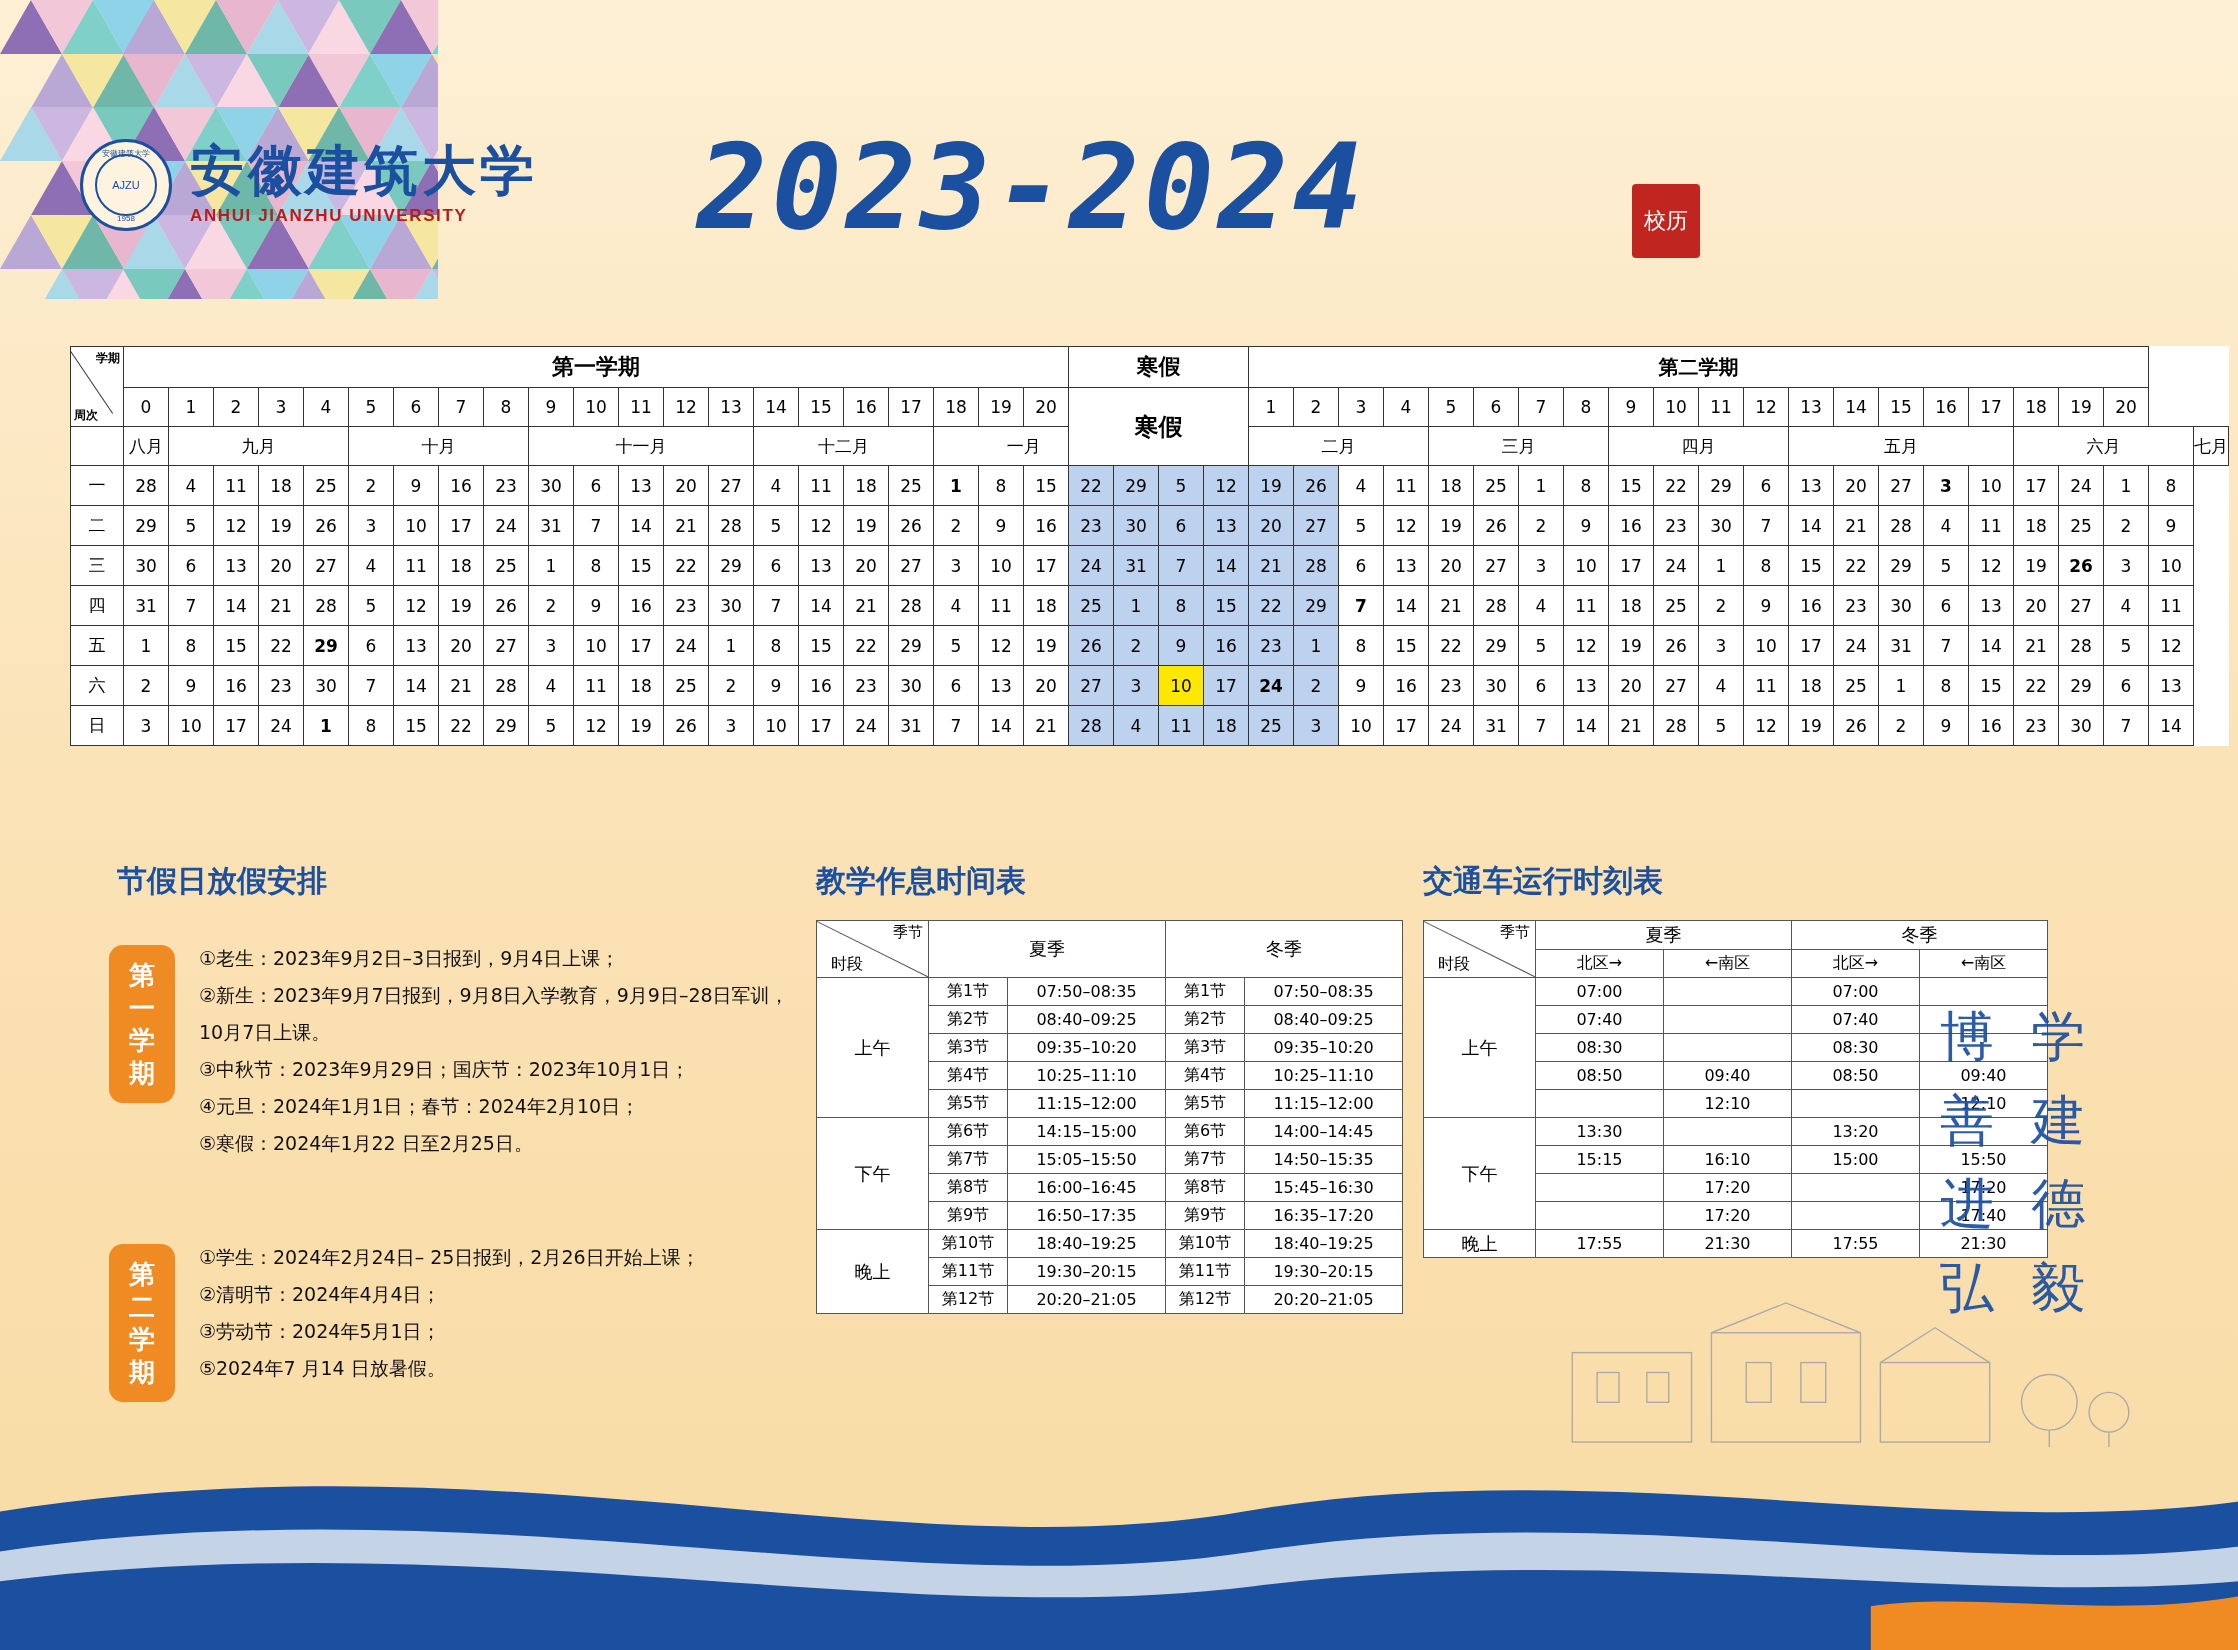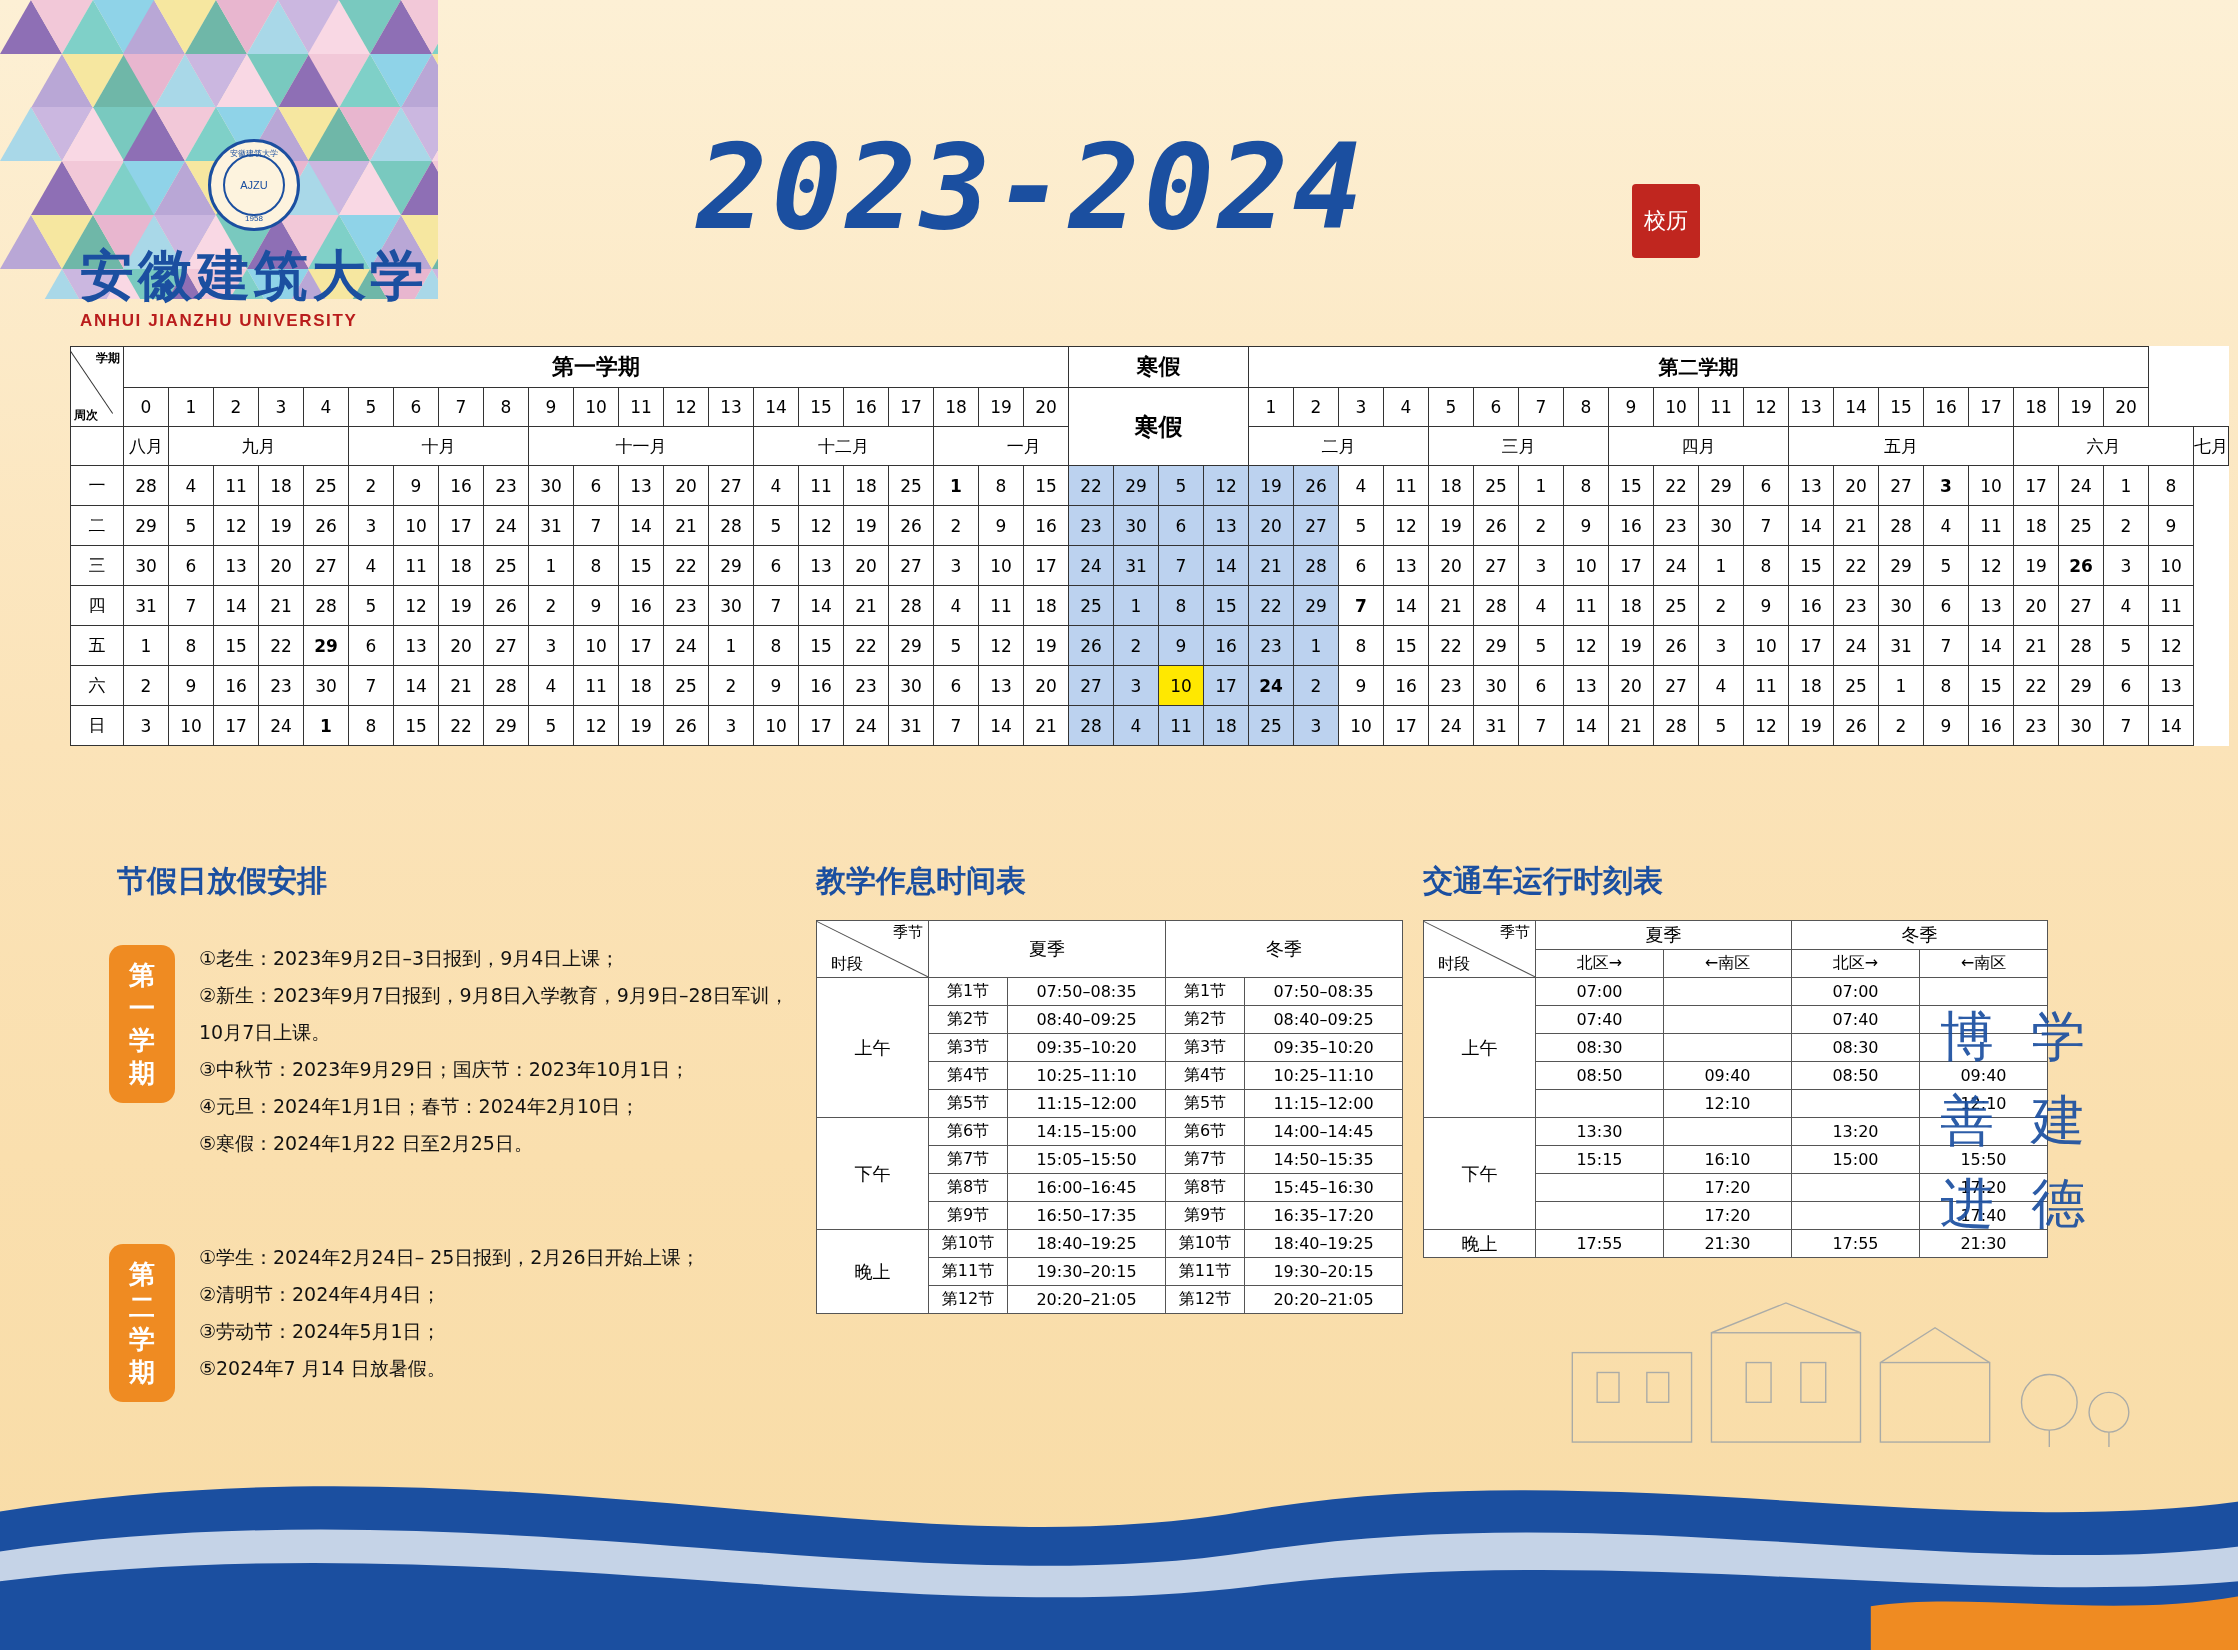--- a/index.html
+++ b/index.html
@@ -5,21 +5,21 @@
   html, body { margin:0; padding:0; }
   body {
     width:2239px; height:1651px; position:relative; overflow:hidden;
     font-family:"Liberation Sans", sans-serif;
     background: linear-gradient(180deg,#fdf0d5 0%, #fbe3b8 45%, #fadfae 70%, #f8dca6 100%);
   }
   
   .tri-block { position:absolute; left:0; top:0; width:438px; height:299px; overflow:hidden; }
   .tri { position:absolute; width:0; height:0; }
   
-  .logo-wrap { position:absolute; left:80px; top:139px; display:flex; align-items:center; gap:18px;flex-direction:column; }
+  .logo-wrap { position:absolute; left:80px; top:139px; display:flex; align-items:center; gap:18px; }
   .seal { width:86px; height:86px; border-radius:50%; border:3px solid #1b4fa0; display:flex;
           align-items:center; justify-content:center; background:#fdf3de; position:relative; }
   .seal .inner { width:58px; height:58px; border-radius:50%; border:2px solid #1b4fa0; display:flex;
                  align-items:center; justify-content:center; font-size:11px; color:#1b4fa0; }
   .seal .tiny-top { position:absolute; top:6px; left:0; width:100%; text-align:center; font-size:8px; color:#1b4fa0;}
   .seal .tiny-bot { position:absolute; bottom:5px; left:0; width:100%; text-align:center; font-size:8px; color:#1b4fa0;}
   .uni-cn { font-size:54px; font-weight:bold; color:#1b4fa0; letter-spacing:4px; line-height:1; font-family:"DejaVu Sans", sans-serif;}
   .uni-en { font-size:17px; font-weight:bold; color:#b91c1c; letter-spacing:1.6px; margin-top:8px; }
   .big-year { position:absolute; left:697px; top:119px; font-size:117px; font-weight:bold; font-style:italic;
               color:#1b4fa0; letter-spacing:4px; font-family:"DejaVu Sans Mono", monospace; }
@@ -790,20 +790,21 @@
         <td>17:55</td>
         <td>21:30</td>
       </tr>
     </tbody>
 </table>
 
 <div class="calli">
   <div>博 学</div>
   <div>善 建</div>
   <div>进 德</div>
+  <div>弘 毅</div>
 </div>
 
 <svg class="wave" viewBox="0 0 2250 260" preserveAspectRatio="none">
   <path d="M0,120 C500,40 900,180 1250,120 C1600,60 1950,150 2250,110 L2250,260 L0,260 Z" fill="#1b4fa0"></path>
   <path d="M0,160 C480,90 900,215 1260,160 C1620,105 1960,190 2250,155 L2250,260 L0,260 Z" fill="#ffffff" opacity="0.75"></path>
   <path d="M0,190 C480,130 900,240 1260,195 C1620,150 1960,215 2250,190 L2250,260 L0,260 Z" fill="#1b4fa0"></path>
   <path d="M1880,215 C1980,200 2120,228 2250,205 L2250,260 L1880,260 Z" fill="#ef8b22"></path>
 </svg>
 <svg class="sketch" viewBox="0 0 620 160">
   <g stroke="#1b4fa0" fill="none" stroke-width="1.4">

